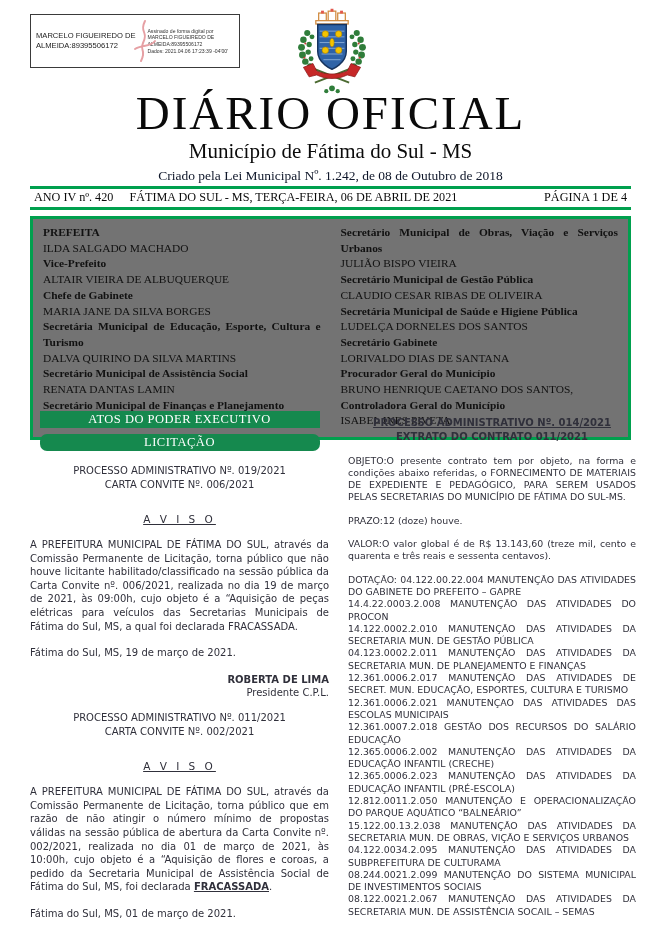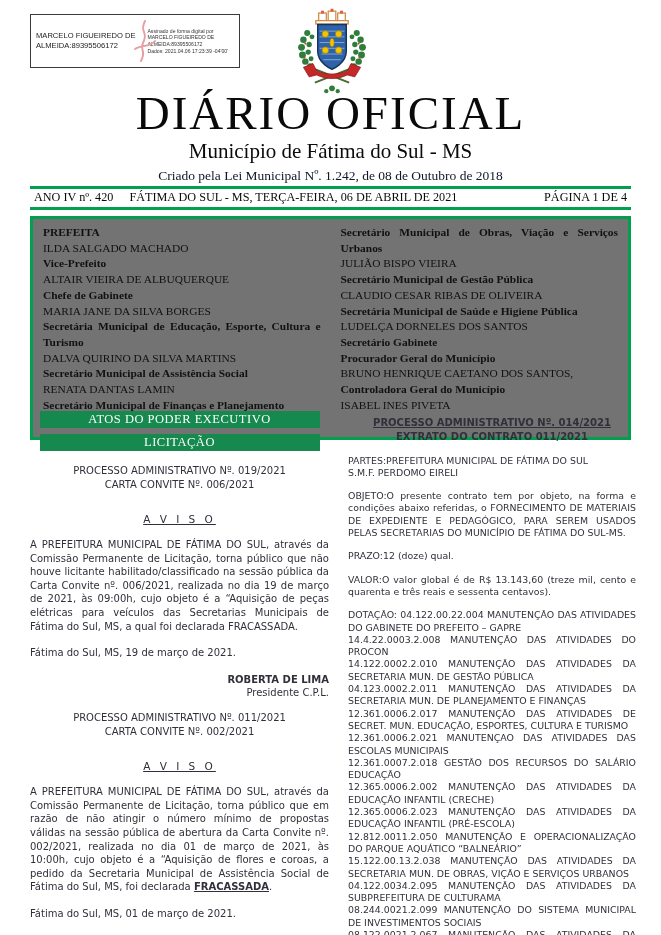--- a/index.html
+++ b/index.html
@@ -40,21 +40,21 @@
   .o-title{font-weight:bold;text-align:justify;}
   .o-name{}
 
   
   .col-left{position:absolute;left:30px;top:411px;width:299px;}
   .col-right{position:absolute;left:348px;top:417px;width:288px;
              font-family:"DejaVu Sans",sans-serif;font-size:9.4px;line-height:12.3px;color:#30303b;}
 
   .banner{width:280px;margin:0 auto 6px auto;background:#15894e;color:#fff;text-align:center;
           font-size:12.5px;line-height:16px;height:17px;letter-spacing:.5px;}
-  .banner2{width:280px;}
+  .banner2{width:280px;border-radius:7px;}
 
   .sans{font-family:"DejaVu Sans",sans-serif;color:#30303b;}
   .proc-head{text-align:center;font-size:10px;line-height:13.5px;margin-top:13px;}
   .aviso{text-align:center;font-size:10.5px;font-weight:normal;text-decoration:underline;
          letter-spacing:3px;margin-top:22px;}
   .body-par{text-align:justify;font-size:10px;line-height:13.6px;margin-top:13px;}
   .date-line{font-size:10px;margin-top:14px;}
   .signer{font-size:10px;font-weight:bold;text-align:right;margin-top:16px;}
   .signer-role{font-size:10px;text-align:right;margin-top:2px;}
   .bold-underline{font-weight:bold;text-decoration:underline;}
@@ -198,20 +198,21 @@
         <div class="official">
         <div class="o-title">Secretário Municipal de Gestão Pública</div>
         <div class="o-name">CLAUDIO CESAR RIBAS DE OLIVEIRA</div>
       </div>
         <div class="official">
         <div class="o-title">Secretária Municipal de Saúde e Higiene Pública</div>
         <div class="o-name">LUDELÇA DORNELES DOS SANTOS</div>
       </div>
         <div class="official">
         <div class="o-title">Secretário Gabinete</div>
+        <div class="o-name">LORIVALDO DIAS DE SANTANA</div>
       </div>
         <div class="official">
         <div class="o-title">Procurador Geral do Município</div>
         <div class="o-name">BRUNO HENRIQUE CAETANO DOS SANTOS,</div>
       </div>
         <div class="official">
         <div class="o-title">Controladora Geral do Município</div>
         <div class="o-name">ISABEL INES PIVETA</div>
       </div>
       </div>
@@ -239,27 +240,23 @@
     <div class="sans body-par"><span>A PREFEITURA MUNICIPAL DE FÁTIMA DO SUL, através da Comissão Permanente de Licitação, torna público que em razão de não atingir o número mínimo de propostas válidas na sessão pública de abertura da Carta Convite nº. 002/2021, realizada no dia 01 de março de 2021, às 10:00h, cujo objeto é a “Aquisição de flores e coroas, a pedido da Secretaria Municipal de Assistência Social de Fátima do Sul, MS, foi declarada </span><span class="bold-underline">FRACASSADA</span><span>.</span></div>
     <div class="sans date-line">Fátima do Sul, MS, 01 de março de 2021.</div>
     <div class="sans signer">ROBERTA DE LIMA</div>
     <div class="sans signer-role">Presidente C.P.L.</div>
   </div>
 
   <div class="col-right">
     <div class="c-title1">PROCESSO ADMINISTRATIVO Nº. 014/2021</div>
     <div class="c-title2">EXTRATO DO CONTRATO 011/2021</div>
 
-    <div class="c-par">
-      <div class="c-line">PARTES:PREFEITURA MUNICIPAL DE FÁTIMA DO SUL</div>
-      <div class="c-line">S.M.F. PERDOMO EIRELI</div>
-    </div>
 
     <div class="c-par">OBJETO:O presente contrato tem por objeto, na forma e condições abaixo referidas, o FORNECIMENTO DE MATERIAIS DE EXPEDIENTE E PEDAGÓGICO, PARA SEREM USADOS PELAS SECRETARIAS DO MUNICÍPIO DE FÁTIMA DO SUL-MS.</div>
-    <div class="c-par">PRAZO:12 (doze) qual.</div>
+    <div class="c-par">PRAZO:12 (doze) houve.</div>
     <div class="c-par">VALOR:O valor global é de R$ 13.143,60 (treze mil, cento e quarenta e três reais e sessenta centavos).</div>
 
     <div class="dotacao">
         <div class="c-line">DOTAÇÃO: 04.122.00.22.004 MANUTENÇÃO DAS ATIVIDADES DO GABINETE DO PREFEITO – GAPRE</div>
         <div class="c-line">14.4.22.0003.2.008 MANUTENÇÃO DAS ATIVIDADES DO PROCON</div>
         <div class="c-line">14.122.0002.2.010 MANUTENÇÃO DAS ATIVIDADES DA SECRETARIA MUN. DE GESTÃO PÚBLICA</div>
         <div class="c-line">04.123.0002.2.011 MANUTENÇÃO DAS ATIVIDADES DA SECRETARIA MUN. DE PLANEJAMENTO E FINANÇAS</div>
         <div class="c-line">12.361.0006.2.017 MANUTENÇÃO DAS ATIVIDADES DE SECRET. MUN. EDUCAÇÃO, ESPORTES, CULTURA E TURISMO</div>
         <div class="c-line">12.361.0006.2.021 MANUTENÇAO DAS ATIVIDADES DAS ESCOLAS MUNICIPAIS</div>
         <div class="c-line">12.361.0007.2.018 GESTÃO DOS RECURSOS DO SALÁRIO EDUCAÇÃO</div>

